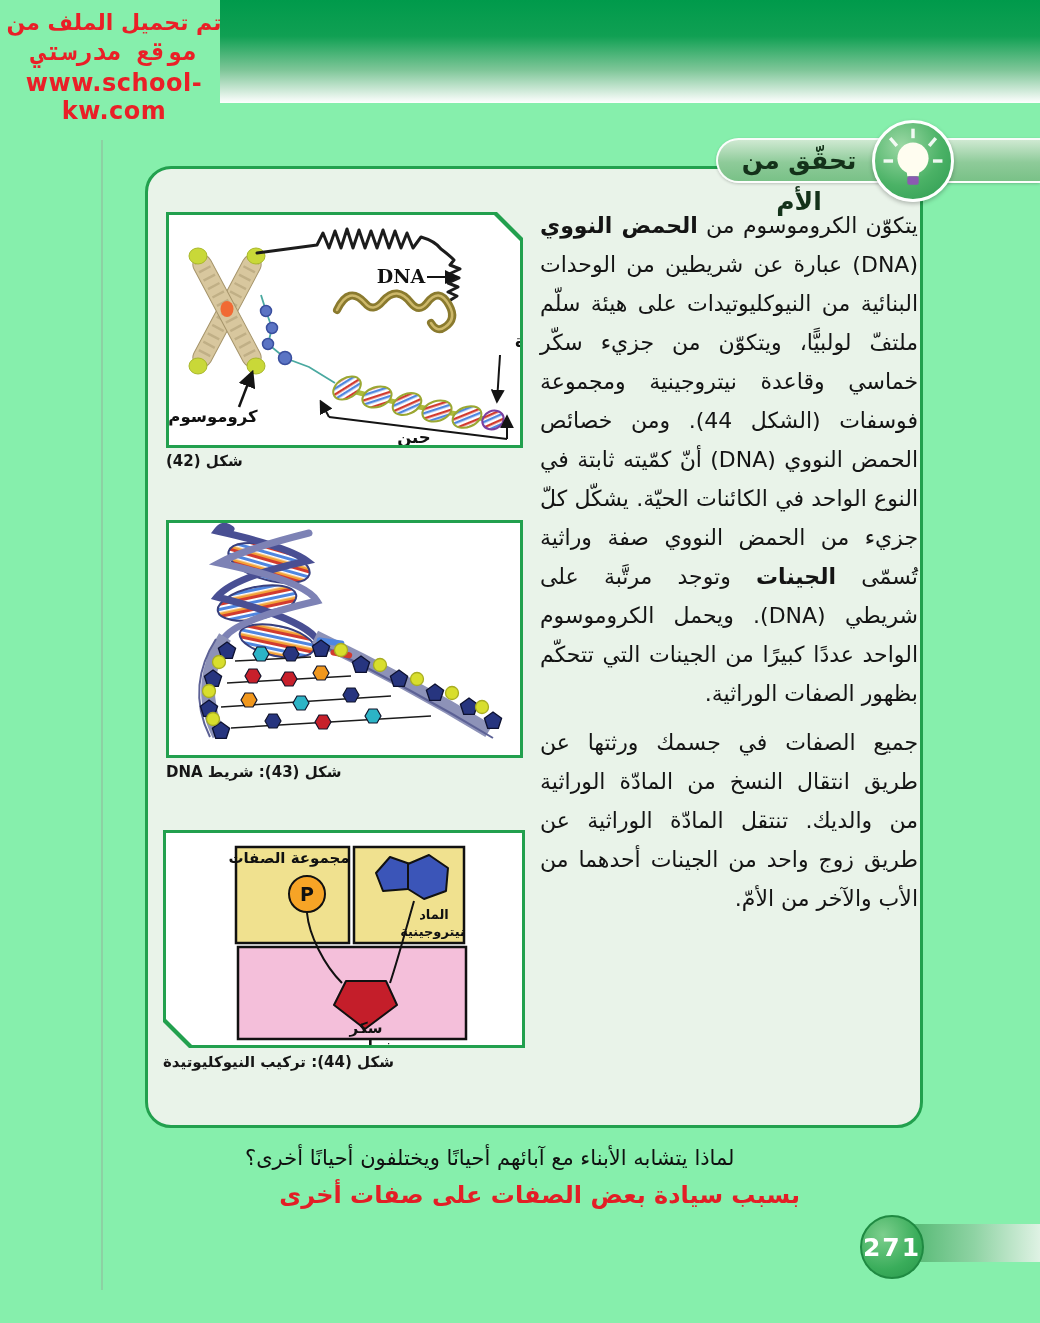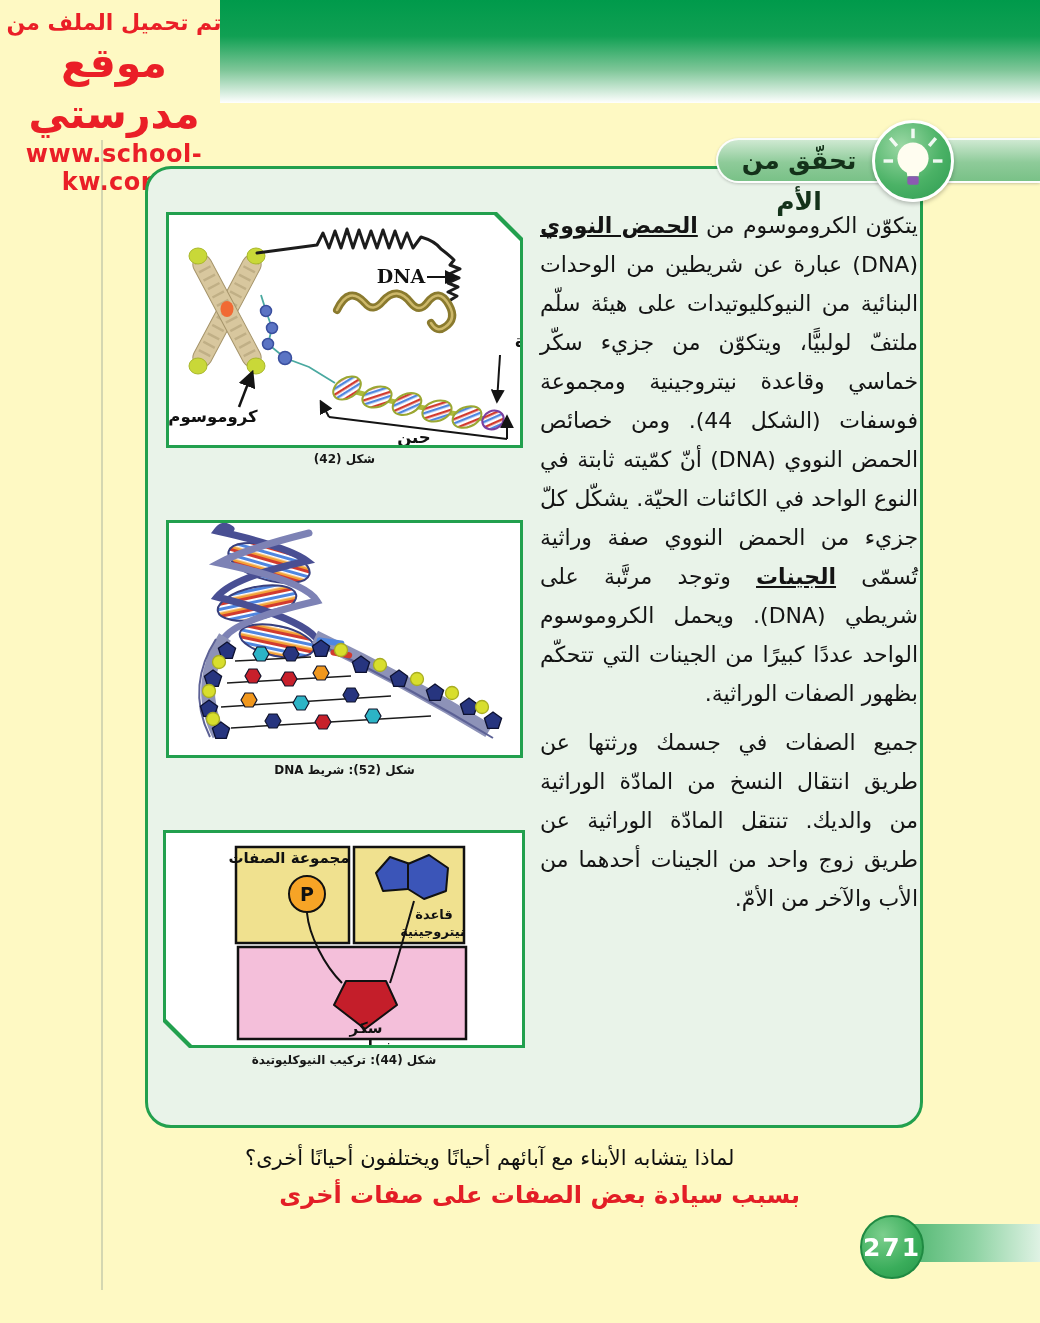--- a/index.html
+++ b/index.html
@@ -1,26 +1,26 @@
 <!DOCTYPE html>
 <html lang="ar"><head>
 <meta charset="utf-8">
 <style>
   * { margin:0; padding:0; box-sizing:border-box; }
   body { width:1040px; height:1323px; background:#fff; font-family:"DejaVu Sans", sans-serif; position:relative; overflow:hidden; }
-  .page { position:absolute; inset:0; background:#fef9c3; }
+  .page { position:absolute; inset:0; background:#86efac; }
 
   
   .top-band { position:absolute; left:220px; top:0; right:0; height:103px;
     background:linear-gradient(180deg,#009a4b 0%,#10a053 35%,#7ec698 68%,#ffffff 100%); }
 
   
   .watermark { position:absolute; left:2px; top:8px; width:224px; text-align:center; direction:rtl; color:#ea1f27; }
   .wm1 { font-size:22px; font-weight:700; line-height:1.35; }
-  .wm2 { font-size:41px; font-weight:700; line-height:1.25; }
+  .wm2 { font-size:25px; font-weight:700; line-height:1.25;font-family:Liberation Mono, monospace; }
   .wm3 { font-size:24px; font-weight:700; letter-spacing:.5px; direction:ltr; }
 
   
   .left-line { position:absolute; left:101px; top:140px; width:2px; height:1150px; background:rgba(150,165,150,.4); }
 
   
   .panel { position:absolute; left:145px; top:166px; width:778px; height:962px;
     border:3px solid #22a04e; border-radius:26px; background:#e9f3e9; }
 
   
@@ -36,30 +36,30 @@
   .bulb svg { width:100%; height:100%; }
 
   
   .fb { position:absolute; }
   .fb .bord { position:absolute; inset:0; background:#22a04e; }
   .fb .inner { position:absolute; inset:3px; background:#fff; }
   .clip-tr { clip-path:polygon(0 0, calc(100% - 26px) 0, 100% 26px, 100% 100%, 0 100%); }
   .clip-bl { clip-path:polygon(0 0, 100% 0, 100% 100%, 26px 100%, 0 calc(100% - 26px)); }
   .fb-plain { border:3px solid #22a04e; background:#fff; }
   .fb svg, .fb-plain svg { width:100%; height:100%; display:block; }
-  .cap { position:absolute; text-align:center; font-size:12px; font-weight:700; color:#161616; direction:rtl; }
+  .cap { position:absolute; text-align:left; font-size:15px; font-weight:700; color:#161616; direction:rtl; }
 
   
   .f44-label { position:absolute; direction:rtl; color:#111; font-weight:700; }
 
   
   .textcol { position:absolute; top:37px; right:2px; width:378px; direction:rtl;
     font-size:22px; line-height:39px; color:#141414; text-align:justify; }
   .textcol p + p { margin-top:10px; }
-  .bd { font-weight:700;text-decoration:underline; }
+  .bd { font-weight:700; }
 
   
   .question { position:absolute; right:155px; top:1146px; width:640px; direction:rtl; text-align:left;
     font-size:21px; color:#101010; }
   .answer { position:absolute; right:240px; top:1181px; direction:rtl;
     font-size:24px; font-weight:700; color:#e31e26; }
 
   
   .badge-bar { position:absolute; left:893px; top:1224px; width:147px; height:38px;
     background:linear-gradient(90deg,#44b166 0%,#8ed3a3 55%,#dff2e4 100%); }
@@ -222,41 +222,41 @@
             <circle cx="40" cy="168" r="6.5"></circle>
             <circle cx="44" cy="196" r="6.5"></circle>
           <circle cx="172" cy="127" r="6.5"></circle>
             <circle cx="211" cy="142" r="6.5"></circle>
             <circle cx="248" cy="156" r="6.5"></circle>
           <circle cx="283" cy="170" r="6.5"></circle>
             <circle cx="313" cy="184" r="6.5"></circle>
         </g>
       </svg>
     </div>
-    <div class="cap" style="left:18px; top:594px; width:357px;">شكل (52): شريط DNA</div>
+    <div class="cap" style="left:18px; top:594px; width:357px;">شكل (43): شريط DNA</div>
 
     <div class="fb" style="left:15px; top:661px; width:362px; height:218px;">
       <div class="bord clip-bl"></div>
       <div class="inner clip-bl">
         <svg viewBox="0 0 356 212" preserveAspectRatio="none">
           <rect x="70" y="14" width="113" height="96" fill="#f0e18f" stroke="#111" stroke-width="2.5"></rect>
           <rect x="188" y="14" width="110" height="96" fill="#f0e18f" stroke="#111" stroke-width="2.5"></rect>
           <rect x="72" y="114" width="228" height="92" fill="#f4bfda" stroke="#111" stroke-width="2.5"></rect>
           <path d="M141,80 C143,102 158,132 176,150" fill="none" stroke="#111" stroke-width="2"></path>
           <path d="M248,68 C240,96 232,126 224,150" fill="none" stroke="#111" stroke-width="2"></path>
           <circle cx="141" cy="61" r="18" fill="#f7a426" stroke="#111" stroke-width="2"></circle>
           <g fill="#3b55b8" stroke="#111" stroke-width="2" stroke-linejoin="round">
             <polygon points="210,40 224,24 244,31 242,56 217,58"></polygon>
             <polygon points="242,31 263,22 282,35 280,58 258,66 242,56"></polygon>
           </g>
           <polygon points="199,196 168,172 180,148 220,148 231,172" fill="#c41e2a" stroke="#111" stroke-width="2" stroke-linejoin="round"></polygon>
         </svg>
         <div class="f44-label" style="left:62px; top:16px; width:122px; font-size:15px; text-align:center;">مجموعة الصفات</div>
         <div class="f44-label" style="left:126px; top:50px; width:30px; font-size:19px; text-align:center;">P</div>
-        <div class="f44-label" style="left:237px; top:74px; width:62px; font-size:13px; text-align:center; line-height:1.3;">قاعدة نيتروجينية</div>
+        <div class="f44-label" style="left:237px; top:74px; width:62px; font-size:13px; text-align:center; line-height:1.3;">الماد نيتروجينية</div>
         <div class="f44-label" style="left:160px; top:186px; width:80px; font-size:15px; text-align:center;">سكر خماسي</div>
       </div>
     </div>
     <div class="cap" style="left:15px; top:884px; width:362px;">شكل (44): تركيب النيوكليوتيدة</div>
 
     <div class="textcol">
       <p><span>يتكوّن الكروموسوم من </span><span class="bd">الحمض النووي</span><span> (DNA) عبارة عن شريطين من الوحدات البنائية من النيوكليوتيدات على هيئة سلّم ملتفّ لولبيًّا، ويتكوّن من جزيء سكّر خماسي وقاعدة نيتروجينية ومجموعة فوسفات (الشكل 44). ومن خصائص الحمض النووي (DNA) أنّ كمّيته ثابتة في النوع الواحد في الكائنات الحيّة. يشكّل كلّ جزيء من الحمض النووي صفة وراثية تُسمّى </span><span class="bd">الجينات</span><span> وتوجد مرتَّبة على شريطي (DNA). ويحمل الكروموسوم الواحد عددًا كبيرًا من الجينات التي تتحكّم بظهور الصفات الوراثية.</span></p>
       <p>جميع الصفات في جسمك ورثتها عن طريق انتقال النسخ من المادّة الوراثية من والديك. تنتقل المادّة الوراثية عن طريق زوج واحد من الجينات أحدهما من الأب والآخر من الأمّ.</p>
     </div>
   </div>

